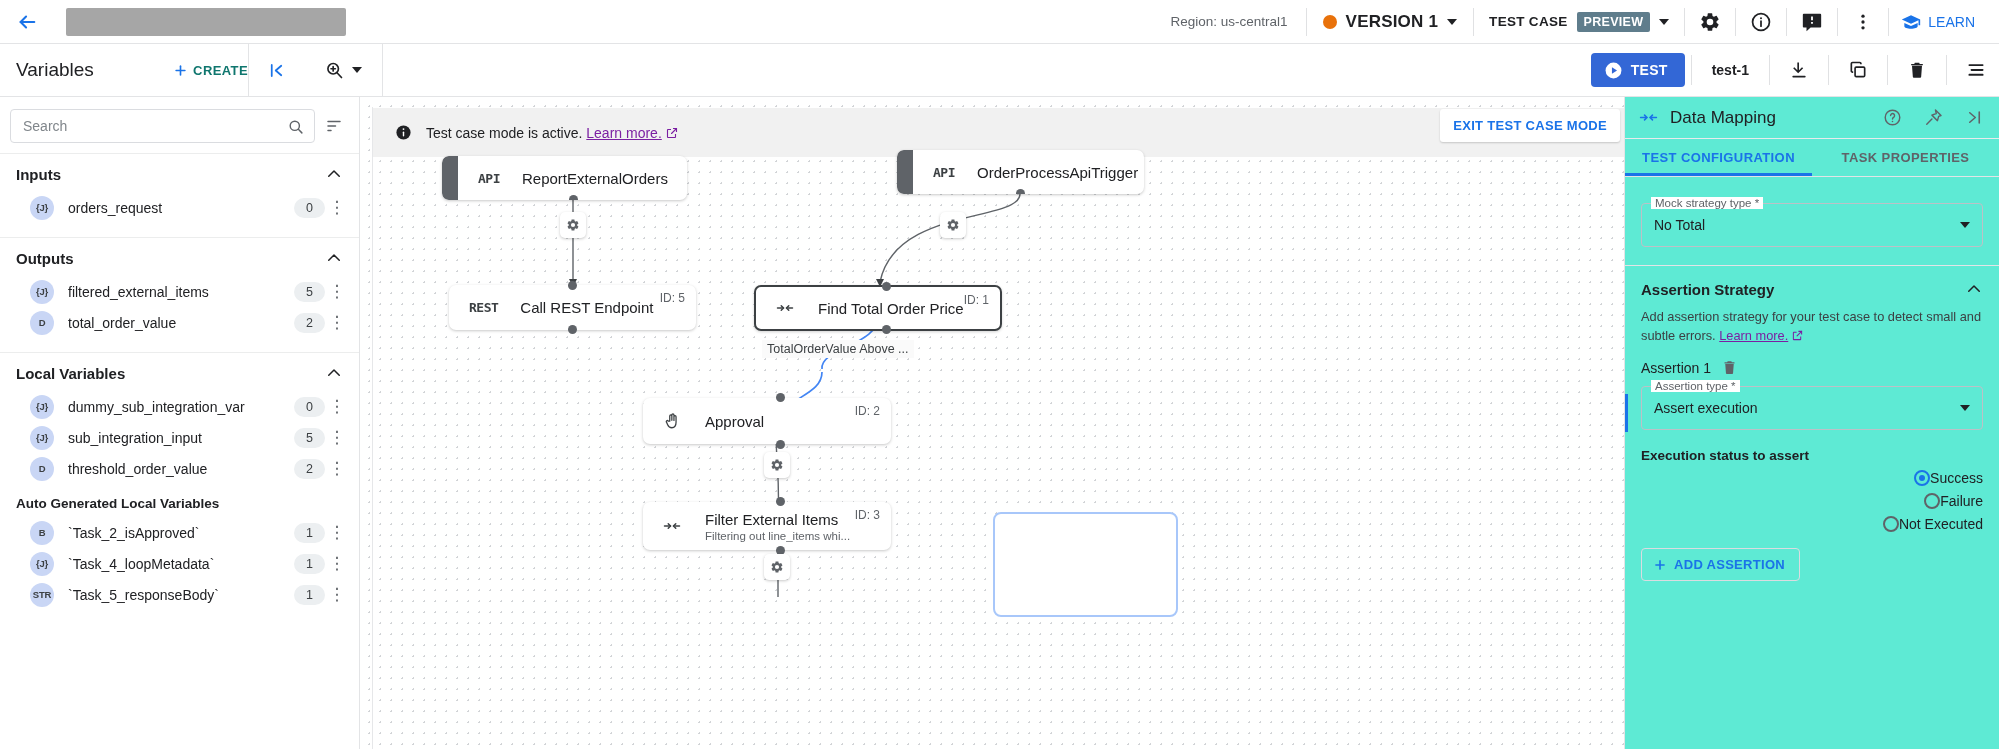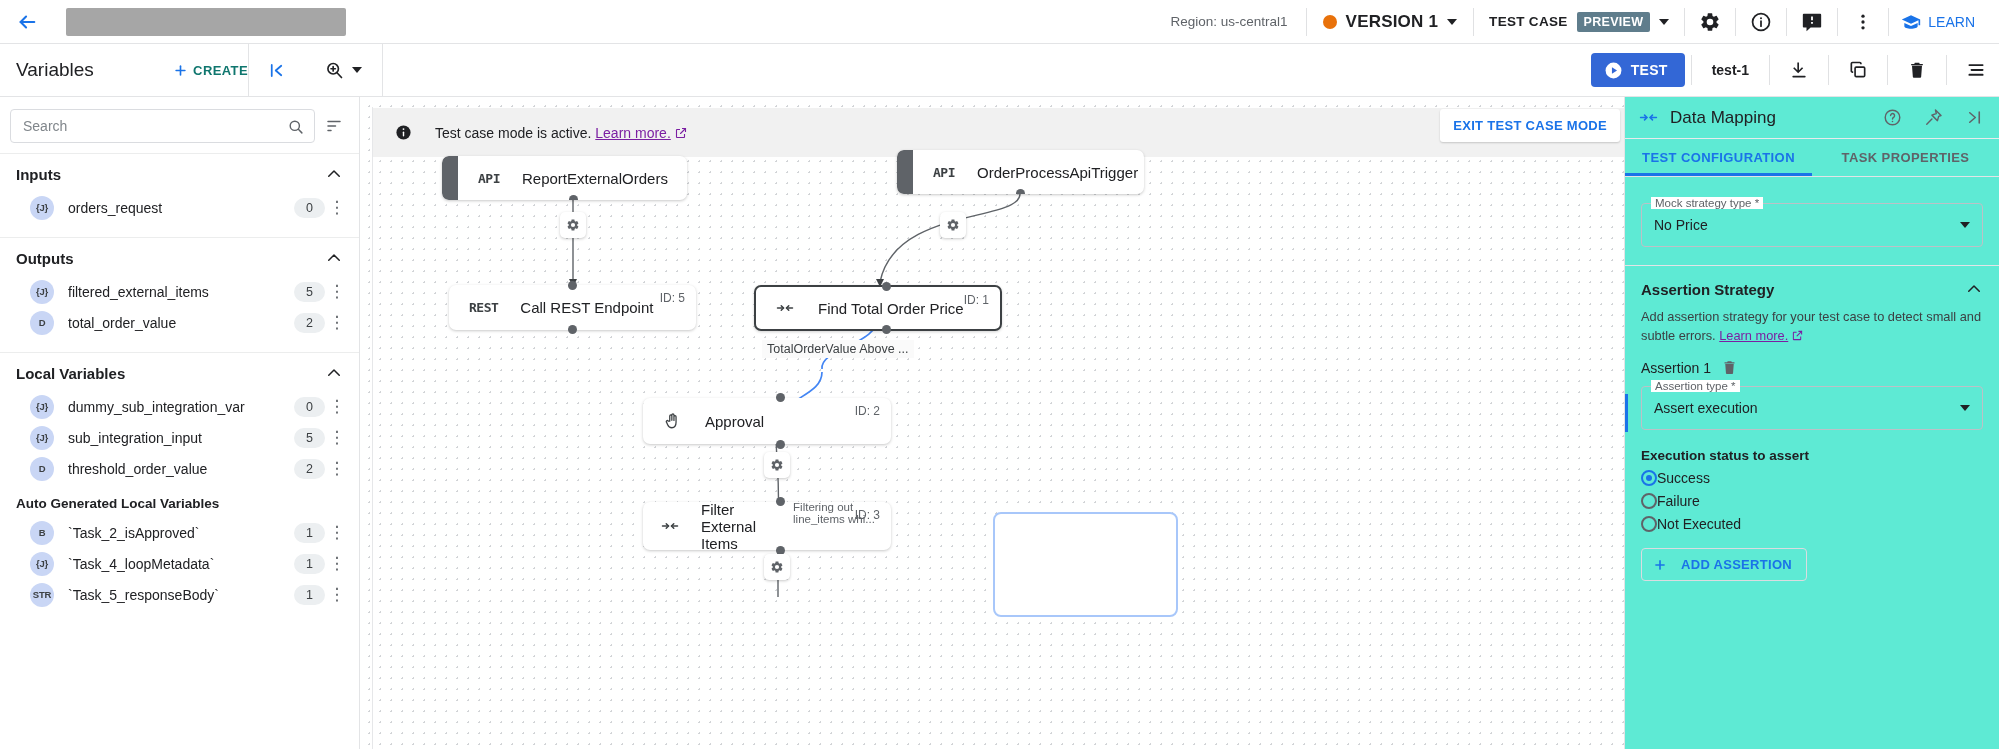--- a/index.html
+++ b/index.html
@@ -79,36 +79,36 @@
   .subsection-title { font-weight:bold; font-size:13.5px; padding:12px 16px 6px 16px; }
 
   
   .canvas { flex:1; position:relative; overflow:hidden;
             background-color:#fff;
             background-image:radial-gradient(#d2d4d7 1px, transparent 1px);
             background-size:11px 11px; background-position:4px 4px; }
   .canvas-frame { position:absolute; left:12px; top:10px; right:0; bottom:0;
                   border-left:1px solid #e6e7e9; }
   .banner { position:absolute; left:13px; top:11px; right:-1px; height:49px; background:#f1f1f1;
-            display:flex; align-items:center; padding-left:22px; gap:23px; }
+            display:flex; align-items:center; padding-left:22px; gap:14px; }
   .banner-text { font-size:14px; color:#202124; }
   .link { color:#7b1fa2; text-decoration:underline; cursor:pointer; }
   .exit-btn { position:absolute; right:5px; top:1px; background:#fff; border-radius:3px;
               color:#1a73e8; font-size:13px; font-weight:bold; letter-spacing:.3px;
               padding:9px 13px; box-shadow:0 1px 2px rgba(0,0,0,.18); cursor:pointer; }
 
   .node { position:absolute; background:#fff; border-radius:7px; display:flex; align-items:center;
           box-shadow:0 1px 3px rgba(0,0,0,.22); cursor:pointer; }
   .node.sel { border:2px solid #3c4043; box-shadow:0 1px 3px rgba(0,0,0,.18); }
   .node.trig { border-radius:7px; overflow:hidden; }
   .node-bar { width:16px; align-self:stretch; background:#5f6368; border-radius:6px 0 0 6px; }
   .node-type { font-family:"DejaVu Sans Mono", monospace; font-size:13px; font-weight:bold;
                color:#3c4043; margin-left:20px; letter-spacing:-.5px; }
   .node-label { font-size:15px; color:#202124; margin-left:22px; }
-  .node-labels { margin-left:22px; display:flex; flex-direction:row; gap:2px; }
+  .node-labels { margin-left:22px; display:flex; flex-direction:column; gap:2px; }
   .node-sub { font-size:11.5px; color:#5f6368; }
   .node-id { position:absolute; right:11px; top:6px; font-size:12px; color:#5f6368; }
   .node-ico { margin-left:18px; width:22px; display:flex; justify-content:center; color:#3c4043; }
   .port { position:absolute; width:9px; height:9px; border-radius:50%; background:#5f6368; }
   .gear { position:absolute; width:26px; height:26px; border-radius:5px; background:#fff;
           box-shadow:0 1px 3px rgba(0,0,0,.22); display:flex; align-items:center; justify-content:center;
           color:#5f6368; cursor:pointer; }
   .edge-label { position:absolute; background:#fafafa; font-size:12.5px; color:#3c4043;
                 padding:2px 5px; white-space:nowrap; }
   .blue-box { position:absolute; border:2px solid #a8c7fa; border-radius:8px; background:#fff; }
@@ -134,27 +134,27 @@
                   font-size:11.5px; color:#5f6368; }
   .select-val { font-size:14px; color:#202124; flex:1; }
   .rp-divider { height:1px; background:#e3e4e6; margin:18px 0 0 0; }
   .assert-head { display:flex; align-items:center; padding:14px 16px 0 16px; }
   .assert-title { font-size:15px; font-weight:bold; flex:1; }
   .assert-row { display:flex; align-items:center; padding:0 16px; margin-top:14px; gap:10px; }
   .assert-name { font-size:14px; color:#202124; }
   .assert-field-wrap { padding:0 16px; position:relative; }
   .assert-bar { position:absolute; left:0; top:8px; width:3px; height:38px; background:#1a73e8; }
   .radio-head { font-size:13.5px; font-weight:bold; padding:18px 16px 0 16px; }
-  .radio-row { display:flex; align-items:center; padding:7px 16px 0 16px; cursor:pointer; }
+  .radio-row { display:flex; align-items:center; padding:7px 16px 0 16px; cursor:pointer;justify-content:flex-end; }
   .radio { width:16px; height:16px; border-radius:50%; border:2px solid #5f6368; position:relative; }
   .radio.on { border-color:#1a73e8; }
   .radio.on::after { content:""; position:absolute; left:3px; top:3px; width:6px; height:6px;
                      border-radius:50%; background:#1a73e8; }
   .radio-label { font-size:14px; color:#202124; }
-  .add-assert { display:inline-flex; align-items:center; gap:14px; margin:16px 16px 0 16px;
+  .add-assert { display:inline-flex; align-items:center; gap:7px; margin:16px 16px 0 16px;
                 border:1px solid #dadce0; border-radius:4px; padding:8px 14px 8px 11px;
                 color:#1a73e8; font-size:13px; font-weight:bold; letter-spacing:.3px; cursor:pointer; }
   svg { display:block; }
 </style>
 </head>
 <body>
 
 <div class="app">
 
   <div class="topbar">
@@ -561,21 +561,21 @@
 
       <div class="tabs">
         <div class="tab active">TEST CONFIGURATION</div>
         <div class="tab">TASK PROPERTIES</div>
       </div>
 
       <div class="rp-body">
         <div class="rp-sec">
           <div class="select-field">
             <span class="field-legend">Mock strategy type *</span>
-            <span class="select-val">No Price</span>
+            <span class="select-val">No Total</span>
             <span class="caret"></span>
           </div>
         </div>
 
         <div class="rp-divider"></div>
 
         <div class="assert-head">
           <span class="assert-title">Assertion Strategy</span>
           <span>
             <svg width="18" height="18" viewBox="0 0 24 24" fill="none" stroke="#202124" stroke-width="2" stroke-linecap="round" stroke-linejoin="round">

